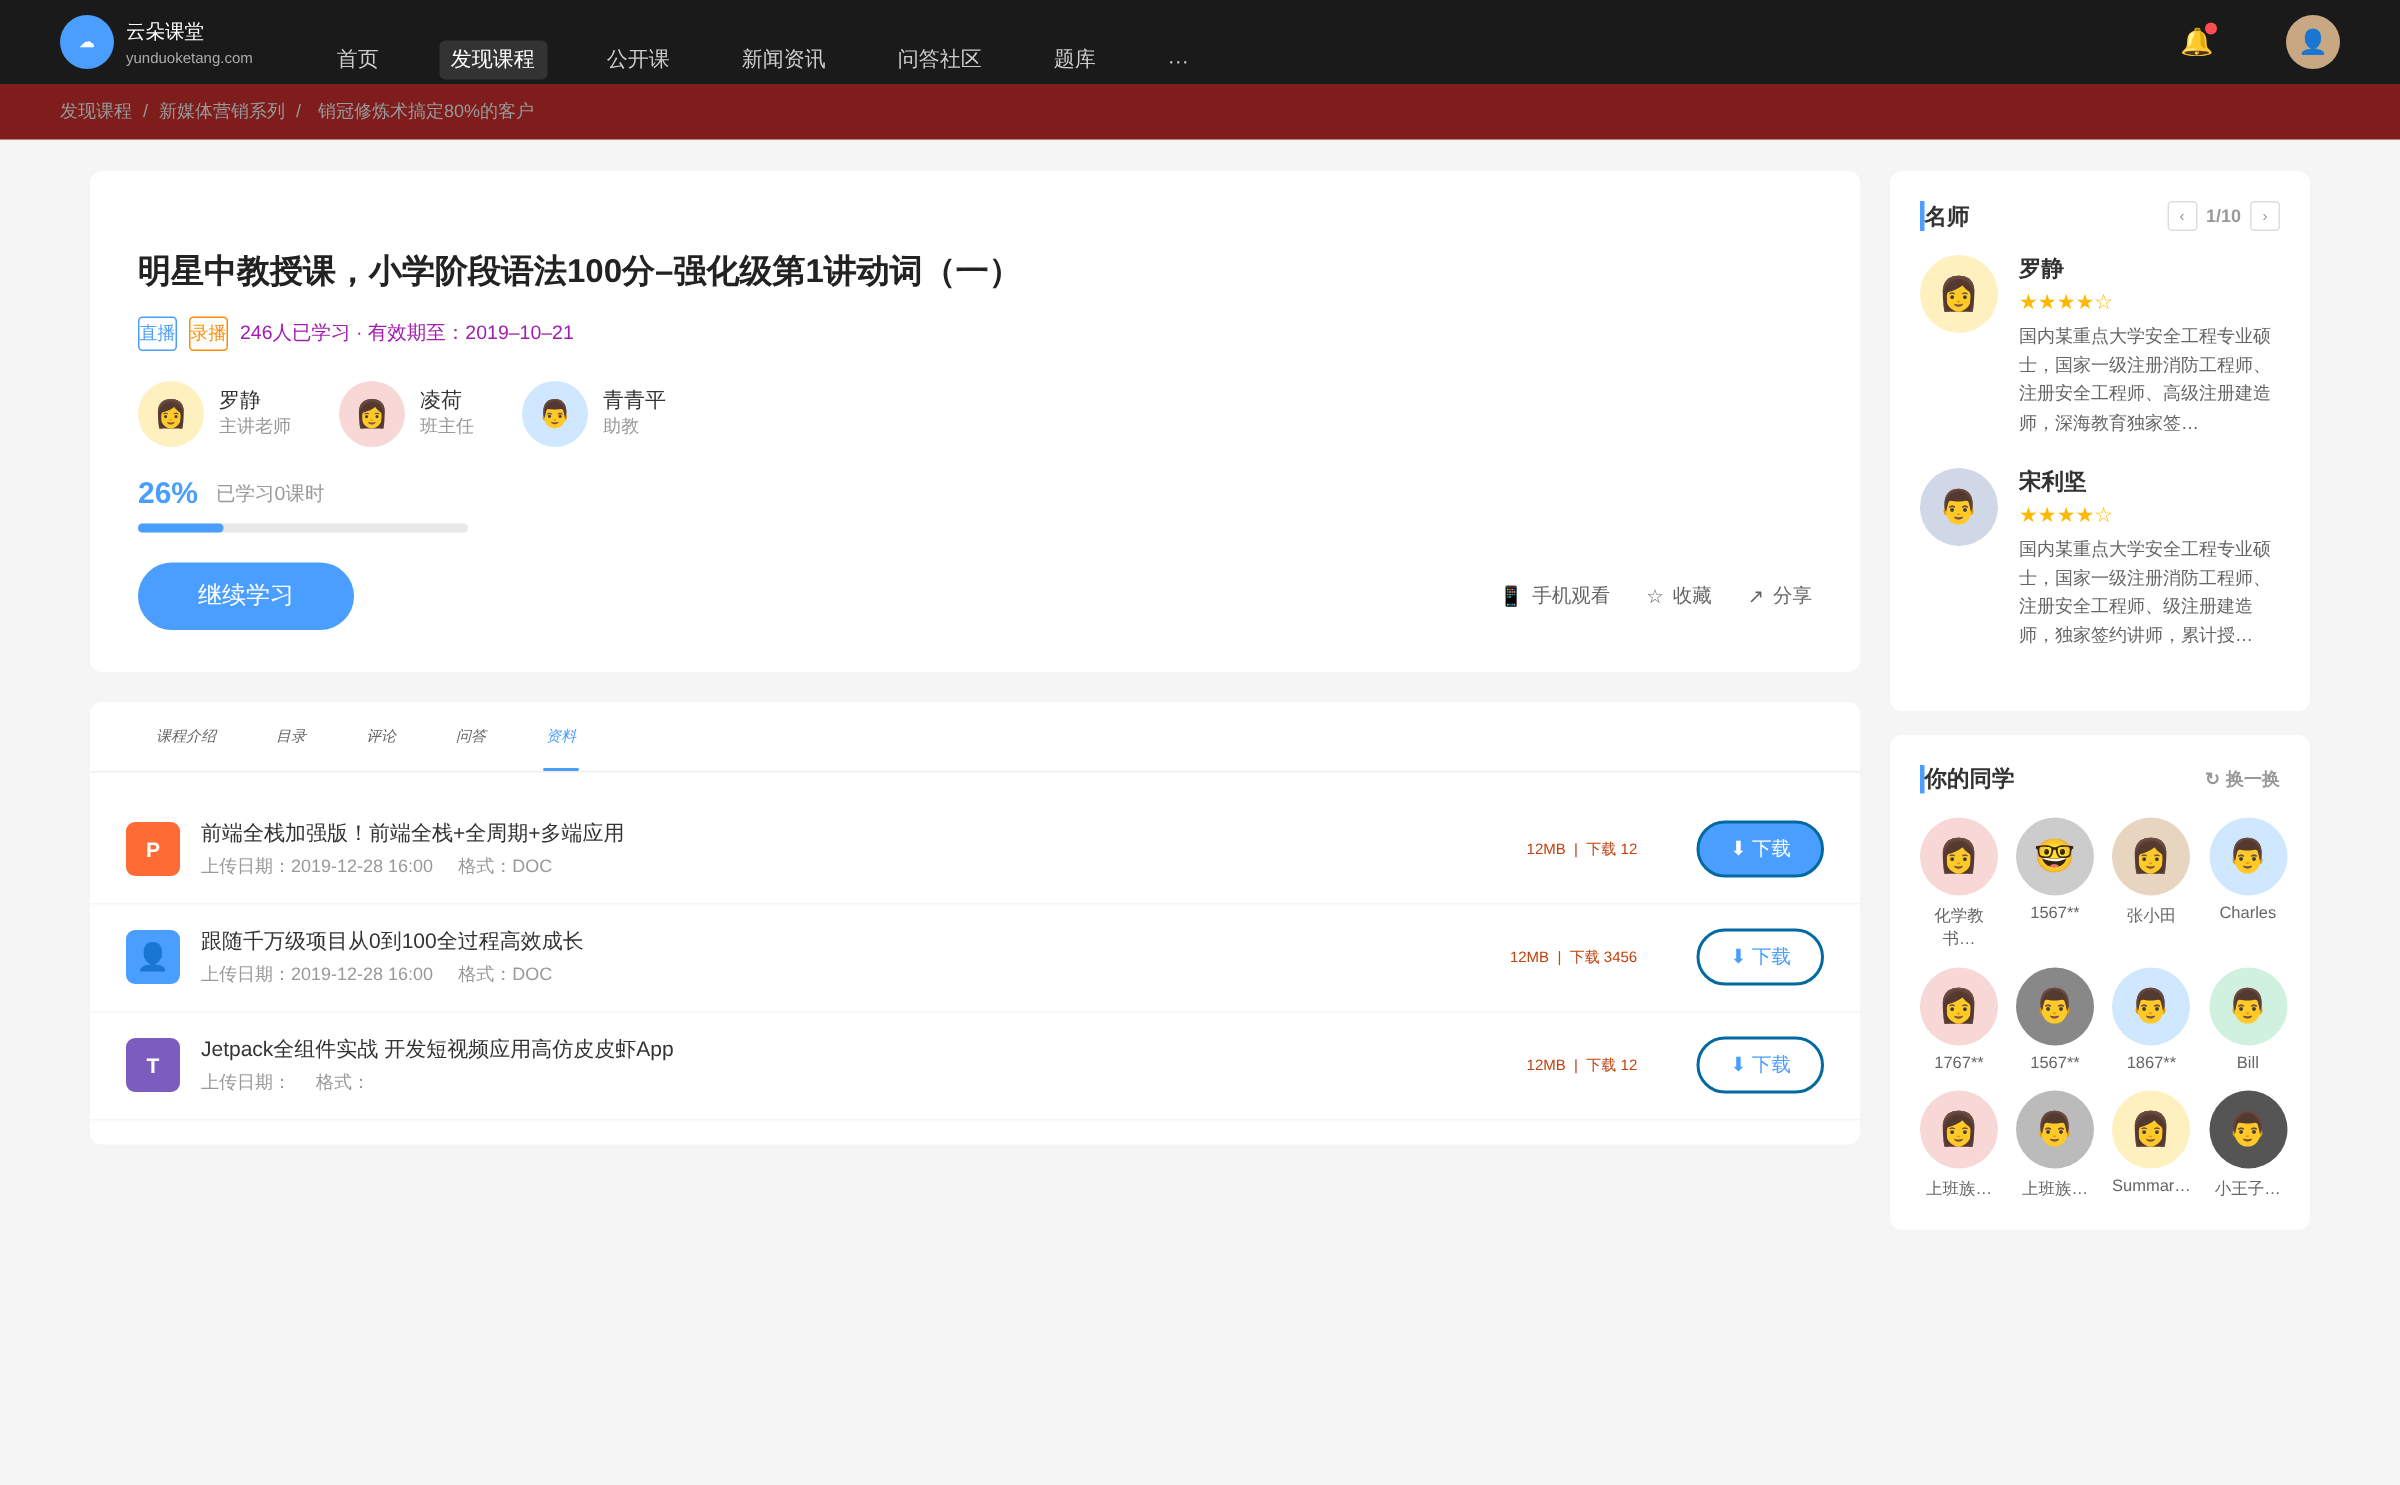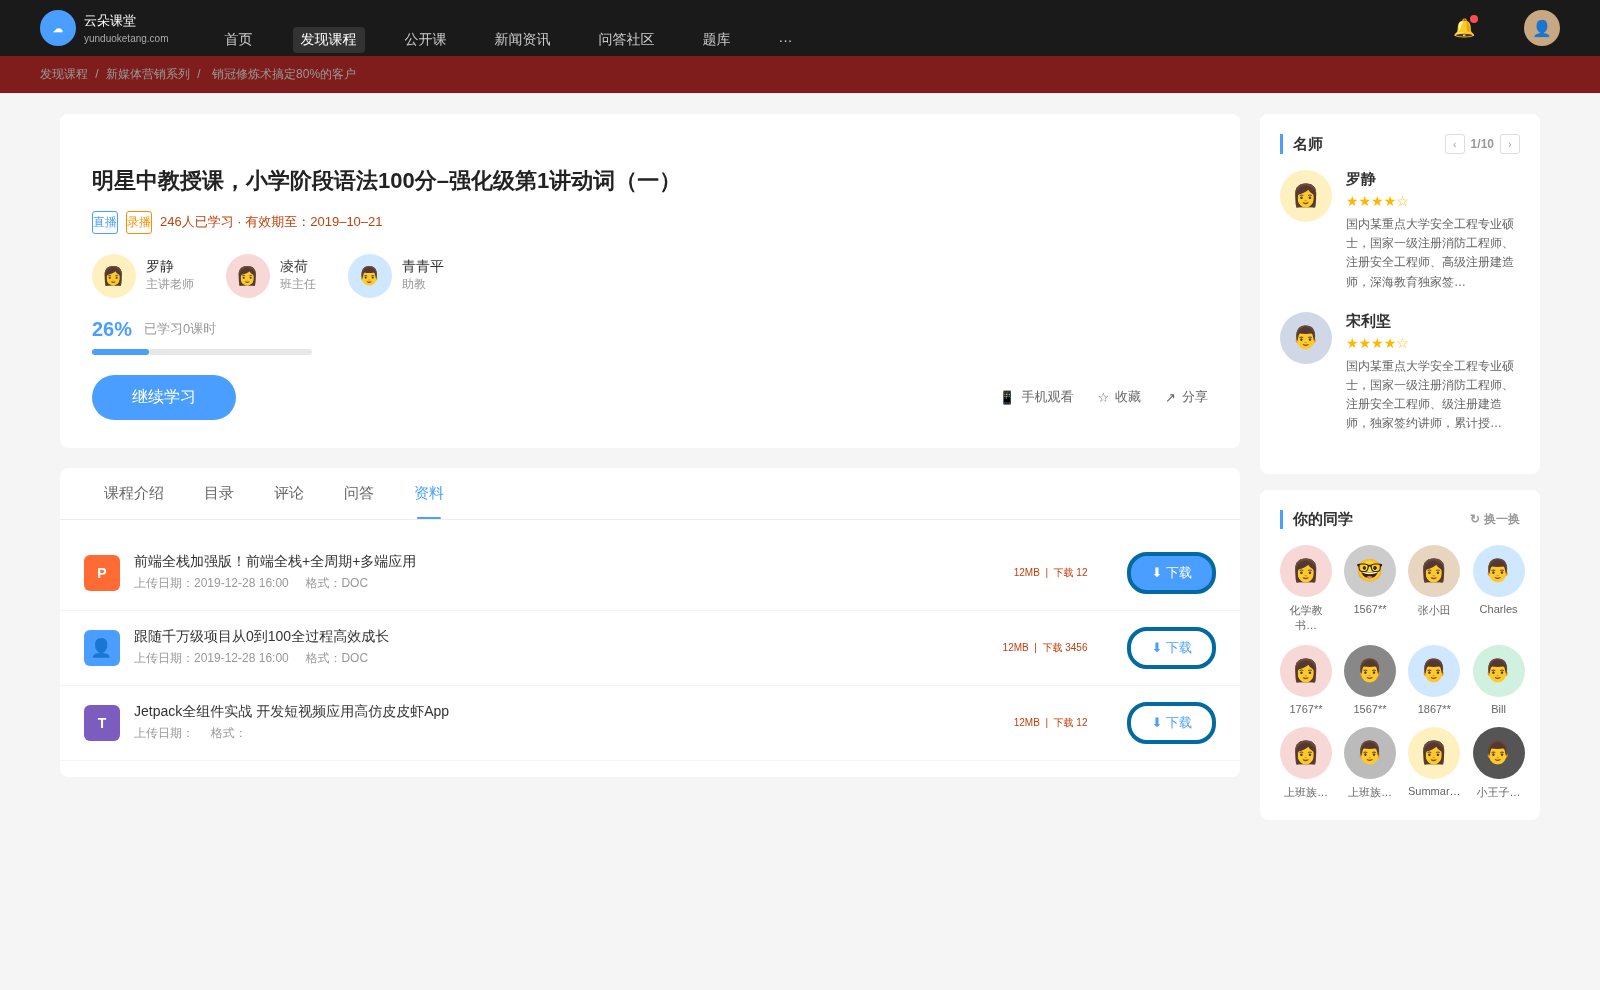--- a/index.html
+++ b/index.html
@@ -26,63 +26,63 @@
     .main { display: flex; gap: 20px; padding: 20px 40px; max-width: 1560px; margin: 0 auto; }
 
     
     .content-left { flex: 1; }
     .course-card { background: white; border-radius: 8px; padding: 28px 32px; margin-bottom: 20px; }
     .course-title { font-size: 22px; font-weight: 600; color: #222; margin-bottom: 14px; line-height: 1.4; margin-top: 24px; }
     .course-tags { display: flex; align-items: center; gap: 8px; margin-bottom: 16px; }
     .tag { padding: 2px 0; border-radius: 3px; font-size: 12px; border: 1px solid; }
     .tag-live { color: #4a9eff; border-color: #4a9eff; }
     .tag-record { color: #ff8c00; border-color: #ff8c00; }
-    .course-meta { color: #c2410c; font-size: 13px; }
+    .course-meta { color: #a21caf; font-size: 13px; }
     .instructors { display: flex; gap: 32px; margin: 20px 0; }
     .instructor { display: flex; align-items: center; gap: 10px; }
     .instructor-avatar { width: 44px; height: 44px; border-radius: 50%; background: #ddd; overflow: hidden; display: flex; align-items: center; justify-content: center; font-size: 18px; }
     .instructor-info { display: flex; flex-direction: column; }
     .instructor-name { font-size: 14px; font-weight: 500; color: #333; }
     .instructor-role { font-size: 12px; color: #999; }
     .progress-section { margin: 20px 0; }
     .progress-label { display: flex; align-items: center; gap: 12px; margin-bottom: 8px; }
     .progress-pct { font-size: 20px; font-weight: 600; color: #4a9eff; }
     .progress-text { font-size: 13px; color: #999; }
     .progress-bar-bg { width: 220px; height: 6px; background: #e8e8e8; border-radius: 3px; }
     .progress-bar-fill { height: 6px; background: #4a9eff; border-radius: 3px; }
     .action-row { display: flex; align-items: center; gap: 20px; margin-top: 20px; }
     .btn-continue { background: #4a9eff; color: white; border: none; border-radius: 24px; padding: 12px 40px; font-size: 16px; cursor: pointer; font-weight: 500; }
     .action-icons { display: flex; gap: 24px; margin-left: auto; }
     .action-icon-btn { display: flex; align-items: center; gap: 6px; color: #666; font-size: 13px; cursor: pointer; background: none; border: none; }
 
     
     .tabs-card { background: white; border-radius: 8px; }
     .tabs-header { display: flex; border-bottom: 1px solid #eee; padding: 0 24px; }
-    .tab-item { padding: 16px 20px; font-size: 15px; color: #666; cursor: pointer; position: relative; }
+    .tab-item { padding: 16px 20px; font-size: 10px; color: #666; cursor: pointer; position: relative; font-style: italic; }
     .tab-item.active { color: #4a9eff; }
     .tab-item.active::after { content: ''; position: absolute; bottom: 0; left: 50%; transform: translateX(-50%); width: 24px; height: 2px; background: #4a9eff; border-radius: 1px; }
     .tabs-content { padding: 16px 0; }
 
     
     .file-item { display: flex; align-items: center; padding: 16px 24px; border-bottom: 1px solid #f5f5f5; }
     .file-icon { width: 36px; height: 36px; border-radius: 6px; display: flex; align-items: center; justify-content: center; font-size: 14px; font-weight: bold; color: white; margin-right: 14px; flex-shrink: 0; }
     .file-icon-p { background: #ff6b35; }
     .file-icon-u { background: #4a9eff; }
     .file-icon-t { background: #7c5cbf; }
     .file-info { flex: 1; }
     .file-name { font-size: 14px; color: #333; font-weight: 500; margin-bottom: 4px; }
     .file-meta { font-size: 12px; color: #999; }
     .file-stats { color: #c2410c; font-size: 10px; margin-right: 40px; white-space: nowrap; }
-    .btn-download { display: flex; align-items: center; gap: 6px; padding: 8px 20px; border: 4px solid #0369a1; border-radius: 20px; color: #4a9eff; background: white; font-size: 13px; cursor: pointer; }
+    .btn-download { display: flex; align-items: center; gap: 6px; padding: 8px 20px; border: 2px solid #0369a1; border-radius: 20px; color: #4a9eff; background: white; font-size: 13px; cursor: pointer; }
     .btn-download.filled { background: #4a9eff; color: white; }
 
     
     .sidebar { width: 280px; flex-shrink: 0; }
     .sidebar-card { background: white; border-radius: 8px; padding: 20px; margin-bottom: 16px; }
-    .sidebar-title { font-size: 15px; font-weight: 600; color: #333; border-left: 3px solid #4a9eff; padding-left: 10px; margin-bottom: 16px; display: flex; align-items: center; justify-content: space-between; }
+    .sidebar-title { font-size: 15px; font-weight: 600; color: #333; border-left: 3px solid #4a9eff; margin-bottom: 16px; display: flex; align-items: center; justify-content: space-between; }
     .sidebar-pagination { display: flex; align-items: center; gap: 6px; font-size: 12px; color: #999; }
     .page-btn { width: 20px; height: 20px; border: 1px solid #ddd; border-radius: 3px; display: flex; align-items: center; justify-content: center; cursor: pointer; font-size: 10px; color: #999; background: white; }
 
     
     .teacher-item { display: flex; gap: 14px; margin-bottom: 20px; }
     .teacher-avatar { width: 52px; height: 52px; border-radius: 50%; background: #ddd; flex-shrink: 0; display: flex; align-items: center; justify-content: center; overflow: hidden; font-size: 22px; }
     .teacher-info { flex: 1; }
     .teacher-name { font-size: 15px; font-weight: 600; margin-bottom: 4px; }
     .stars { color: #ffb800; font-size: 14px; margin-bottom: 6px; }
     .teacher-desc { font-size: 12px; color: #666; line-height: 1.6; }

